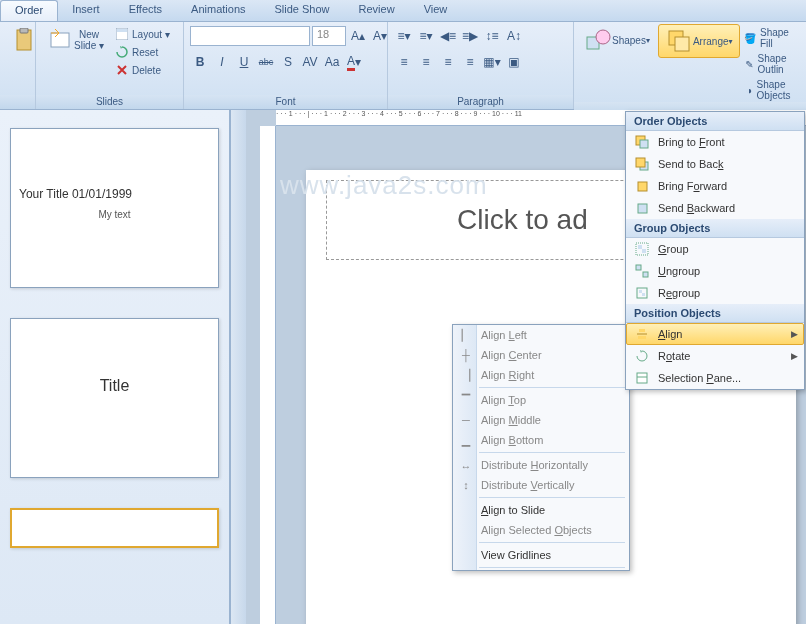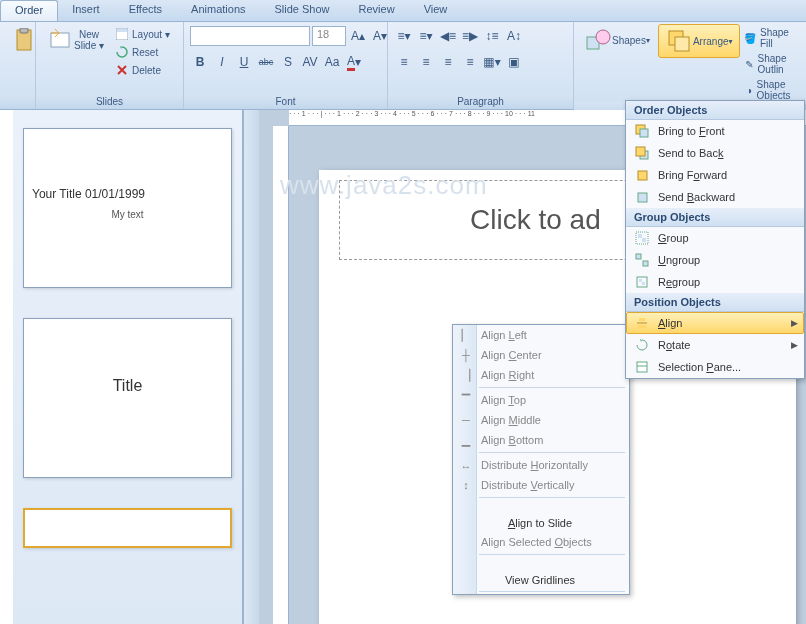--- a/index.html
+++ b/index.html
@@ -25,54 +25,54 @@
 .col { display: flex; flex-direction: column; gap: 2px; }
 
 .font-row { display: flex; align-items: center; gap: 2px; padding: 2px; }
 .font-box { background: #fff; border: 1px solid #9ab3d0; height: 20px; width: 120px; font-size: 11px; padding: 1px 4px; color: #888; }
 .size-box { background: #fff; border: 1px solid #9ab3d0; height: 20px; width: 34px; font-size: 11px; padding: 1px 4px; color: #888; }
 .fmt-btn { width: 20px; height: 20px; display: inline-flex; align-items: center; justify-content: center; font-size: 12px; color: #3b5a82; cursor: pointer; }
 
 .highlighted { background: linear-gradient(#fff0b8,#ffd76a); border: 1px solid #e0a830; border-radius: 3px; }
 
 
-.workspace { position: absolute; top: 110px; left: 0; right: 0; bottom: 0; display: flex; background: #ec4899; margin-left: 13px; }
+.workspace { position: absolute; top: 110px; left: 0; right: 0; bottom: 0; display: flex; background: #ec4899; }
 
 .left-pane { width: 230px; background: linear-gradient(#eaf1fa,#dde8f5); border-right: 1px solid #9ab3d0; padding: 18px 10px; position: relative; overflow: hidden; }
 .thumb { background: #fff; border: 1px solid #8aa2bd; box-shadow: 1px 1px 3px rgba(0,0,0,.15); margin-bottom: 30px; padding: 8px; height: 160px; }
 .thumb.sel { border: 2px solid #e0a830; }
 .thumb .t1 { font-size: 12px; color: #333; margin: 50px 0 8px; }
 .thumb .t2 { font-size: 10px; color: #555; text-align: center; }
 .thumb .tc { font-size: 16px; color: #333; text-align: center; margin-top: 50px; }
 
 .vscroll { width: 16px; background: linear-gradient(90deg,#dce7f3,#c7d8eb); border-left: 1px solid #9ab3d0; }
 
 .main { flex: 1; position: relative; background: #becedf; }
 .hruler { position: absolute; top: 0; left: 30px; right: 0; height: 16px; background: #fff; border-bottom: 1px solid #9ab3d0; font-size: 7px; color: #555; overflow: hidden; }
 .vruler { position: absolute; top: 16px; left: 14px; width: 16px; bottom: 0; background: #fff; border-right: 1px solid #9ab3d0; }
 
 .slide { position: absolute; top: 60px; left: 60px; right: 10px; height: 500px; background: #fff; box-shadow: 2px 2px 6px rgba(0,0,0,.25); }
 .placeholder { position: absolute; top: 10px; left: 20px; right: 8px; height: 80px; border: 1px dashed #999; display: flex; align-items: center; padding-left: 130px; font-size: 28px; color: #555; }
 
 .watermark { position: absolute; top: 170px; left: 280px; font-size: 26px; color: #d8e2ec; letter-spacing: 1px; }
 
 
-.dd1 { position: absolute; top: 100px; left: 625px; width: 180px; background: #f7f9fc; border: 1px solid #8aa2bd; box-shadow: 2px 2px 5px rgba(0,0,0,.25); font-size: 11px; z-index: 30; }
+.dd1 { position: absolute; top: 111px; left: 625px; width: 180px; background: #f7f9fc; border: 1px solid #8aa2bd; box-shadow: 2px 2px 5px rgba(0,0,0,.25); font-size: 11px; z-index: 30; }
 .dd-hdr { background: linear-gradient(#e6eef9,#cfe0f2); color: #2b4a72; font-weight: bold; padding: 3px 8px; border-bottom: 1px solid #b6c9df; }
 .dd-item { display: flex; align-items: center; padding: 3px 6px; cursor: pointer; color: #333; }
 .dd-item .dd-ic { width: 20px; height: 16px; display: flex; align-items: center; justify-content: center; margin-right: 6px; }
 .dd-item.hl { background: linear-gradient(#fff0b8,#ffd76a); border: 1px solid #e0a830; border-radius: 2px; padding: 2px 5px; }
 .dd-item .arrow { margin-left: auto; font-size: 9px; color: #555; }
 
 
 .dd2 { position: absolute; top: 324px; left: 452px; width: 178px; background: #f7f9fc; border: 1px solid #8aa2bd; box-shadow: 2px 2px 5px rgba(0,0,0,.25); font-size: 11px; z-index: 25; }
 .dd2 .strip { position: absolute; left: 0; top: 0; bottom: 0; width: 24px; background: linear-gradient(90deg,#eef3fa,#dde8f5); border-right: 1px solid #c7d8eb; }
 .dd2 .body { position: relative; }
 .dd2 .mi { display: flex; align-items: center; padding: 3px 6px 3px 4px; cursor: pointer; color: #888; }
-.dd2 .mi.en { color: #333; flex-direction: column; }
+.dd2 .mi.en { color: #333; }
 .dd2 .mi .mi-ic { width: 18px; height: 14px; margin-right: 6px; display: flex; align-items: center; justify-content: center; }
 .dd2 .sep { height: 1px; background: #c7d8eb; margin: 2px 4px 2px 26px; }
 .dd2 .mi.hl { background: linear-gradient(#fff0b8,#ffd76a); border: 1px solid #e0a830; border-radius: 2px; padding: 2px 5px 2px 3px; }
 
 u.k { text-decoration: underline; }
 </style>
 </head>
 <body>
 
 <div class="tabs">

